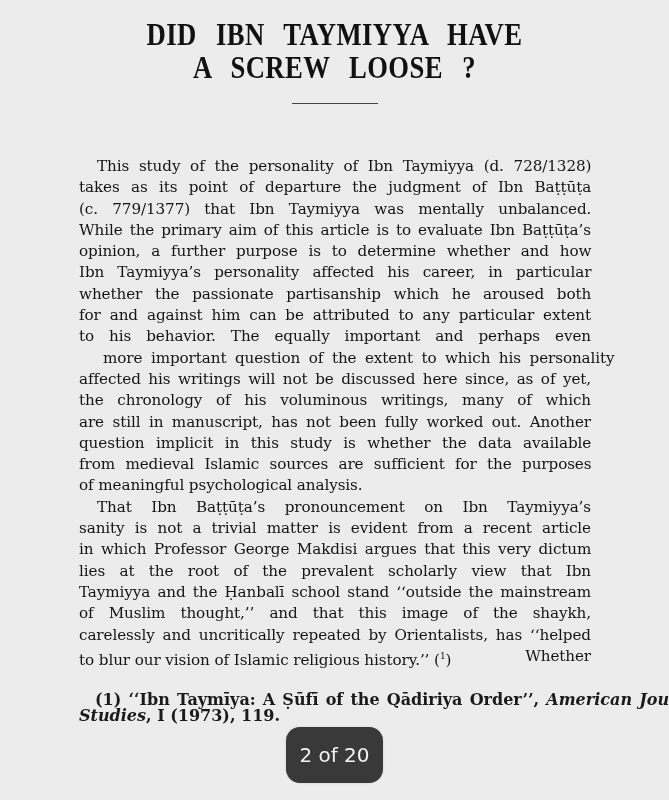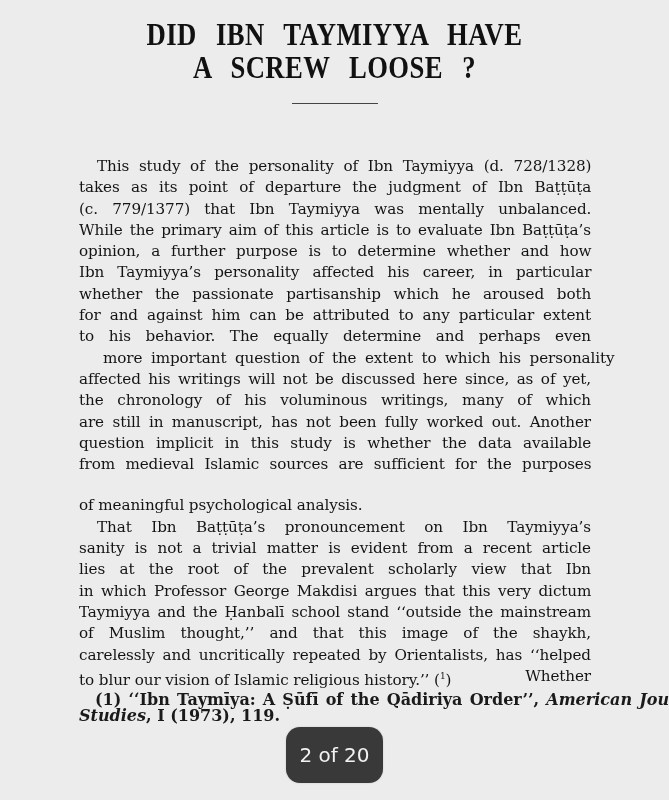--- a/index.html
+++ b/index.html
@@ -57,21 +57,20 @@
     letter-spacing: -0.1px;
   }
   .line {
     display: block;
     text-align: justify;
     text-align-last: justify;
     white-space: nowrap;
   }
   .line.last {
     text-align-last: left;
-    margin-top: 20px;
   }
   .line.indent { padding-left: 18px; }
   .body-text .line { text-indent: 0; }
   .footnote {
     position: absolute;
     left: 79px;
     top: 692px;
     width: 512px;
     font-family: "DejaVu Serif", "Liberation Serif", serif;
     font-weight: bold;
@@ -119,34 +118,34 @@
   <div class="body-text">
     <div>
       <span class="line indent" style="display: block; word-spacing: 5px;">This study of the personality of Ibn Taymiyya (d. 728/1328)</span>
       <span class="line" style="display: block; word-spacing: 6.6px;">takes as its point of departure the judgment of Ibn Baṭṭūṭa</span>
       <span class="line" style="display: block; word-spacing: 9.57143px;">(c. 779/1377) that Ibn Taymiyya was mentally unbalanced.</span>
       <span class="line" style="display: block; word-spacing: 2.27273px;">While the primary aim of this article is to evaluate Ibn Baṭṭūṭa’s</span>
       <span class="line" style="display: block; word-spacing: 6.11111px;">opinion, a further purpose is to determine whether and how</span>
       <span class="line" style="display: block; word-spacing: 8.42857px;">Ibn Taymiyya’s personality affected his career, in particular</span>
       <span class="line" style="display: block; word-spacing: 8px;">whether the passionate partisanship which he aroused both</span>
       <span class="line" style="display: block; word-spacing: 3.8px;">for and against him can be attributed to any particular extent</span>
-      <span class="line" style="display: block; word-spacing: 9.11111px;">to his behavior.  The equally determine and perhaps even</span>
+      <span class="line" style="display: block; word-spacing: 9.11111px;">to his behavior.  The equally important and perhaps even</span>
       <span class="line" style="display: block; word-spacing: 3.77778px; margin-left: 24px;">more important question of the extent to which his personality</span>
       <span class="line" style="display: block; word-spacing: 2.81818px;">affected his writings will not be discussed here since, as of yet,</span>
       <span class="line" style="display: block; word-spacing: 9px;">the chronology of his voluminous writings, many of which</span>
       <span class="line" style="display: block; word-spacing: 3.36364px;">are still in manuscript, has not been fully worked out.  Another</span>
       <span class="line" style="display: block; word-spacing: 6.77778px;">question implicit in this study is whether the data available</span>
       <span class="line" style="display: block; word-spacing: 5.625px;">from medieval Islamic sources are sufficient for the purposes</span>
       <span class="line last">of meaningful psychological analysis.</span>
     </div>
     <div>
       <span class="line indent" style="display: block; word-spacing: 14.8333px;">That Ibn Baṭṭūṭa’s pronouncement on Ibn Taymiyya’s</span>
       <span class="line" style="display: block; word-spacing: 5.45455px;">sanity is not a trivial matter is evident from a recent article</span>
+      <span class="line" style="display: block; word-spacing: 2.77778px;">in which Professor George Makdisi argues that this very dictum</span>
       <span class="line" style="display: block; word-spacing: 9.6px;">lies at the root of the prevalent scholarly view that Ibn</span>
-      <span class="line" style="display: block; word-spacing: 2.77778px;">in which Professor George Makdisi argues that this very dictum</span>
       <span class="line" style="display: block; word-spacing: 2.375px;">Taymiyya and the Ḥanbalī school stand ‘‘outside the mainstream</span>
       <span class="line" style="display: block; word-spacing: 10.3333px;">of Muslim thought,’’ and that this image of the shaykh,</span>
       <span class="line" style="display: block; word-spacing: 3.14286px;">carelessly and uncritically repeated by Orientalists, has ‘‘helped</span>
       <span class="line" style="display:flex; justify-content:space-between;">
         <span><span>to blur our vision of Islamic religious history.’’ (</span><sup class="fnref-sup" style="font-size:9px;">1</sup><span>)</span></span>
         <span>Whether</span>
       </span>
     </div>
   </div>
 

